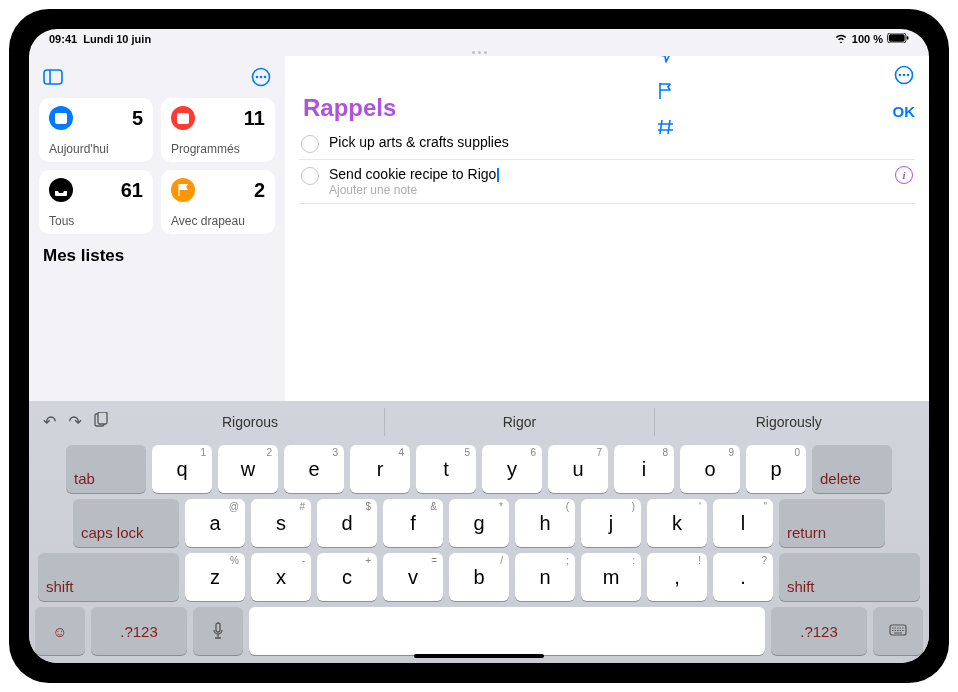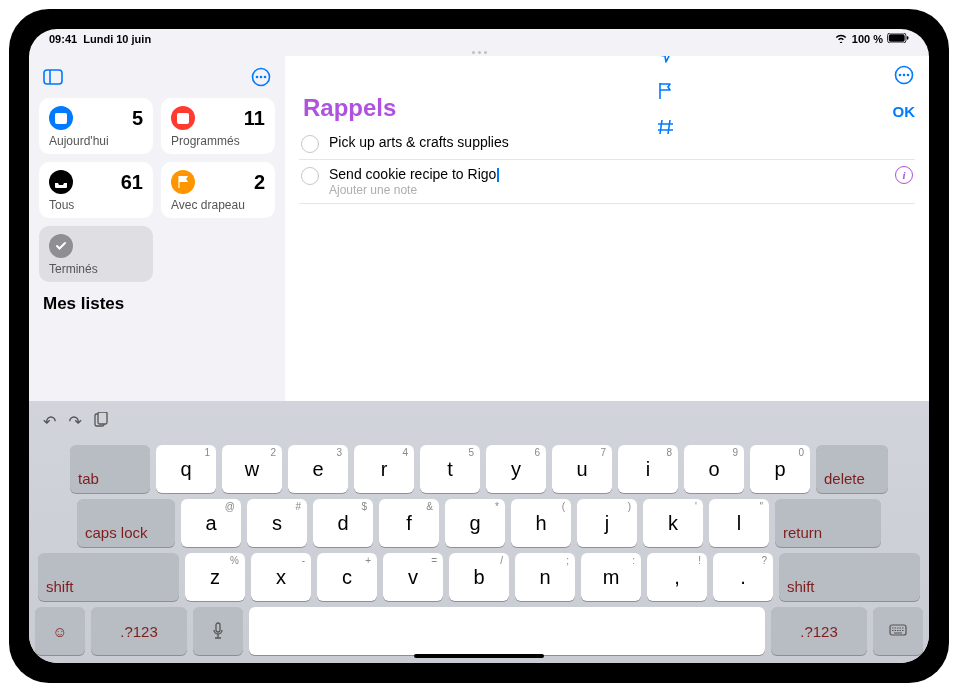--- a/index.html
+++ b/index.html
@@ -19,21 +19,21 @@
 .sidebar { width:256px; background:#f2f2f7; padding:6px 10px 0; display:flex; flex-direction:column; }
 .sb-top { display:flex; justify-content:space-between; align-items:center; height:30px; }
 .sb-top .icon-btn { width:28px; height:28px; display:flex; align-items:center; justify-content:center; color:#007aff; }
 
 .smart-grid { display:grid; grid-template-columns:1fr 1fr; gap:8px; margin-top:6px; }
 .smart-card { background:#fff; border-radius:10px; padding:8px 10px 6px; display:flex; flex-direction:column; cursor:pointer; }
 .smart-card.sel { background:#dedee3; }
 .sc-row { display:flex; justify-content:space-between; align-items:center; }
 .sc-icon { width:24px; height:24px; border-radius:50%; display:flex; align-items:center; justify-content:center; color:#fff; }
 .sc-count { font-size:20px; font-weight:700; }
-.sc-label { font-size:12px; color:#555; margin-top:4px; font-weight:500; }
+.sc-label { font-size:12px; color:#555; margin-top:12px; font-weight:500; }
 .mes { font-size:17px; font-weight:700; margin-top:12px; padding-left:4px; }
 
 .main { flex:1; background:#fff; display:flex; flex-direction:column; padding:0 14px; }
 .toolbar { height:34px; display:flex; align-items:center; justify-content:space-between; }
 .tb-group { display:flex; gap:18px; align-items:center;flex-direction:column; }
 .tb-btn { color:#007aff; display:flex; align-items:center; font-size:15px; cursor:pointer; }
 .list-title { font-size:24px; font-weight:700; color:#af52de; margin:4px 0 6px 4px; }
 
 .reminder { display:flex; align-items:flex-start; padding:6px 2px; border-bottom:1px solid #e5e5ea; gap:10px; position:relative; }
 .rm-circle { width:18px; height:18px; border:1.5px solid #c7c7cc; border-radius:50%; margin-top:1px; flex-shrink:0; cursor:pointer; }
@@ -51,21 +51,21 @@
 .kb-pred { flex:1; text-align:center; font-size:14px; color:#333; border-left:1px solid #b5b8be; padding:6px 0; cursor:pointer; }
 .kb-pred:first-child { border-left:none; }
 
 .kb-row { display:flex; gap:6px; margin-top:6px; justify-content:center; }
 .key { background:#fff; border-radius:6px; box-shadow:0 1px 0 rgba(0,0,0,.3); display:flex; align-items:center; justify-content:center; position:relative; height:48px; cursor:pointer; user-select:none; }
 .key.letter { width:60px; font-size:20px; }
 .key .sub { position:absolute; top:2px; right:6px; font-size:10px; color:#888; }
 .key.fn { background:#b8bcc3; font-size:15px; align-items:flex-end; justify-content:flex-start; padding:0 8px 6px; color:#7f1d1d; }
 .key.fn.center { align-items:center; justify-content:center; padding:0; }
 .key.space { flex:1; background:#fff; }
-.w-tab{width:80px}.w-del{width:72px}.w-caps{width:98px}.w-ret{width:106px}.w-shift{width:141px}.w-sym{width:96px;}.w-emoji{width:50px}.w-mic{width:50px}
+.w-tab{width:80px}.w-del{width:80px}.w-caps{width:106px}.w-ret{width:106px}.w-shift{width:141px}.w-sym{width:96px;}.w-emoji{width:50px}.w-mic{width:50px}
 
 .home-ind { position:absolute; bottom:5px; left:50%; transform:translateX(-50%); width:130px; height:4px; background:#000; border-radius:3px; }
 </style>
 </head>
 <body>
 
 <div class="device">
 <div class="screen">
 
   <div class="status-bar">
@@ -150,31 +150,20 @@
               <div class="sc-row">
                 <div class="sc-icon" style="background:#ff9500">
                   <svg width="12" height="14" viewBox="0 0 12 14">
                     <path d="M2 1 v12 M2 1.5 h8 l-1.5 2.5 l1.5 2.5 h-8" fill="#fff" stroke="#fff" stroke-width="1.2"></path>
                   </svg>
                 </div>
                 <div class="sc-count">2</div>
               </div>
               <div class="sc-label">Avec drapeau</div>
             </div>
-            <div class="smart-card sel" style="grid-column: 1;">
-              <div class="sc-row">
-                <div class="sc-icon" style="background:#8e8e93">
-                  <svg width="14" height="14" viewBox="0 0 14 14">
-                    <path d="M3 7 l2.5 2.5 L11 4" fill="none" stroke="#fff" stroke-width="2" stroke-linecap="round"></path>
-                  </svg>
-                </div>
-                <div class="sc-count"></div>
-              </div>
-              <div class="sc-label">Terminés</div>
-            </div>
           </div>
       <div class="mes">Mes listes</div>
     </div>
 
     <div class="main">
       <div class="toolbar">
         <div class="tb-group" style="margin-left:auto;margin-right:auto;position:relative;left:70px">
           <span class="tb-btn">
                 <svg width="20" height="18" viewBox="0 0 20 18">
                   <rect x="1" y="2" width="16" height="14" rx="2" fill="none" stroke="#007aff" stroke-width="1.6"></rect>
@@ -242,20 +231,25 @@
   <div class="keyboard">
     <div class="kb-bar">
       <div class="kb-tools">
         <span>↶</span>
         <span>↷</span>
         <span><svg width="14" height="16" viewBox="0 0 14 16">
                 <rect x="1" y="2" width="9" height="12" rx="1.5" fill="none" stroke="#555" stroke-width="1.3"></rect>
                 <rect x="4" y="0" width="9" height="12" rx="1.5" fill="#d1d4da" stroke="#555" stroke-width="1.3"></rect>
               </svg></span>
       </div>
+      <div class="kb-preds" id="kb-preds">
+            <div class="kb-pred">Rigorous</div>
+            <div class="kb-pred">Rigor</div>
+            <div class="kb-pred">Rigorously</div>
+          </div>
     </div>
     <div id="kb-rows">
           <div class="kb-row">
             <div class="key fn w-tab">tab</div>
             <div class="key letter"><span class="sub">1</span>q</div>
             <div class="key letter"><span class="sub">2</span>w</div>
             <div class="key letter"><span class="sub">3</span>e</div>
             <div class="key letter"><span class="sub">4</span>r</div>
             <div class="key letter"><span class="sub">5</span>t</div>
             <div class="key letter"><span class="sub">6</span>y</div>

